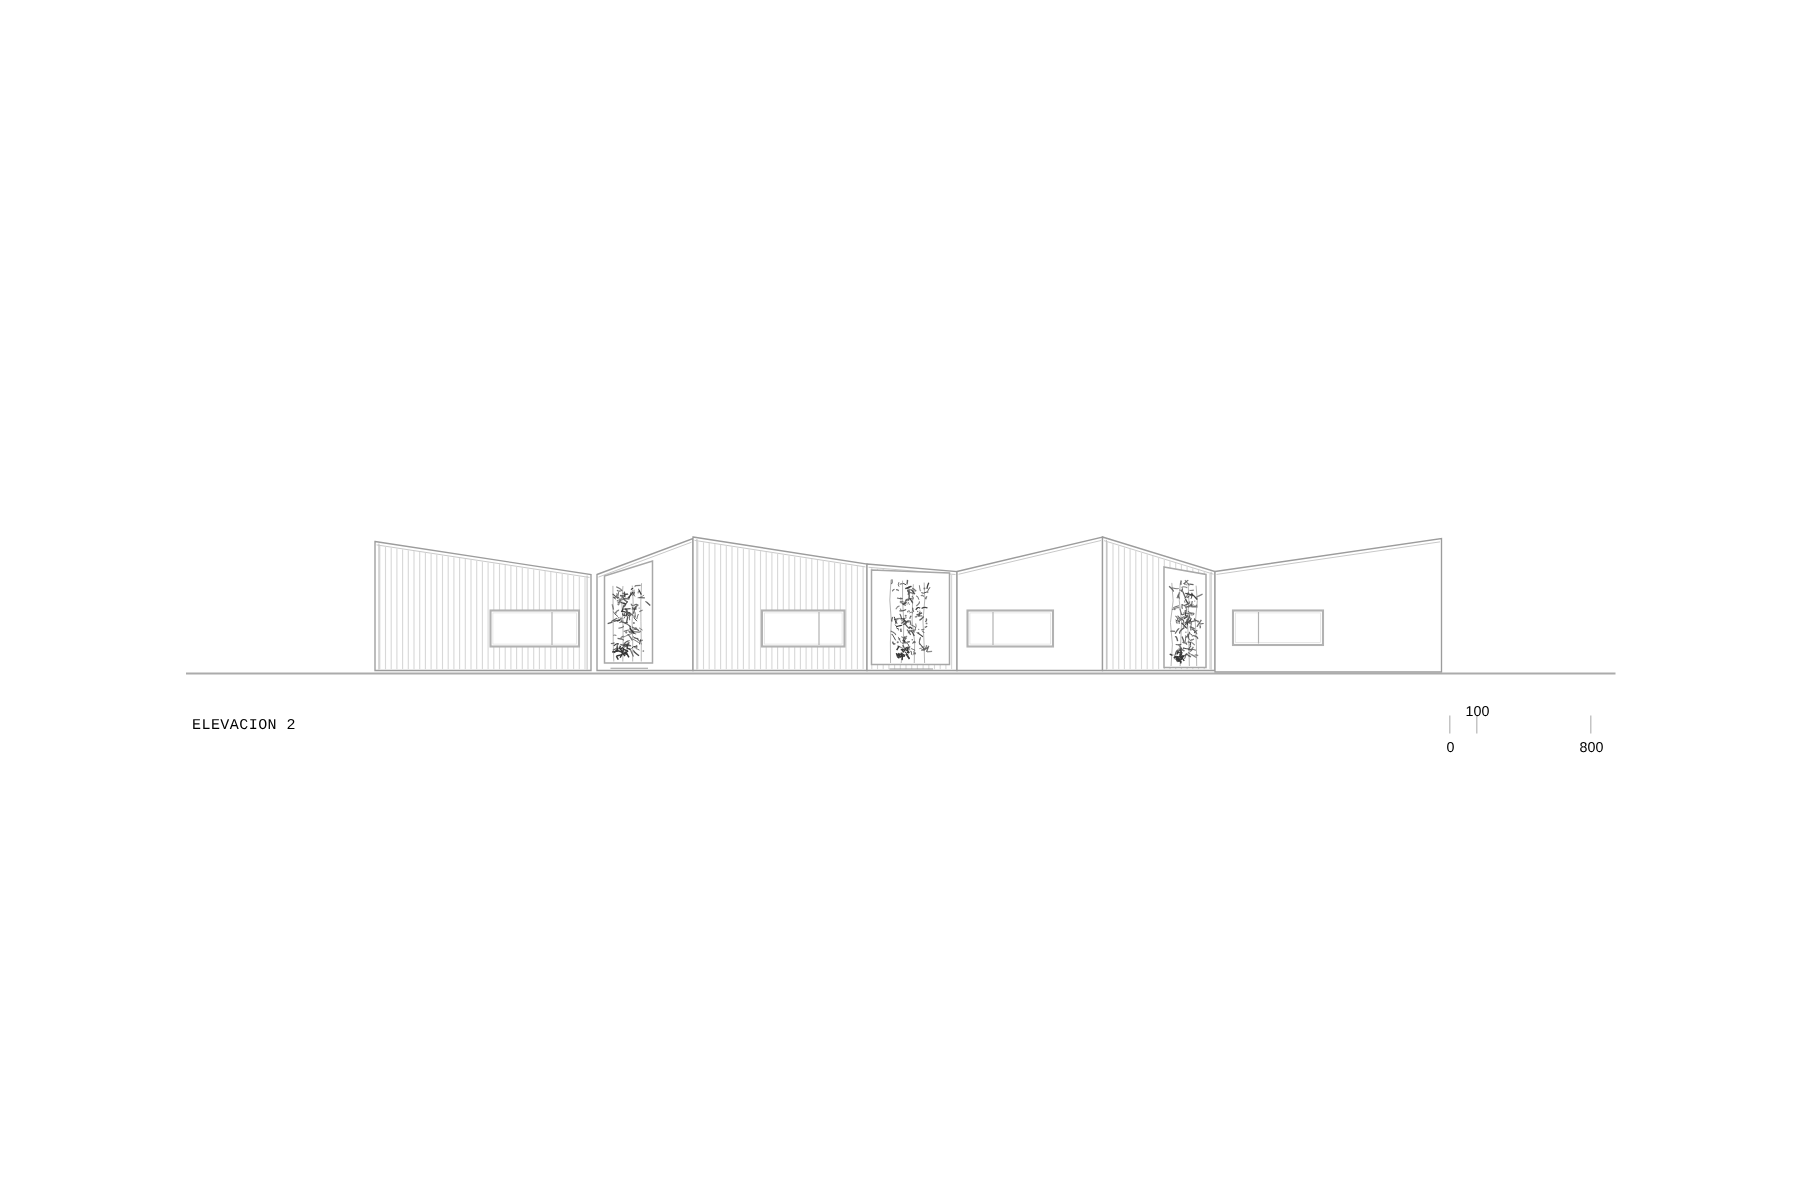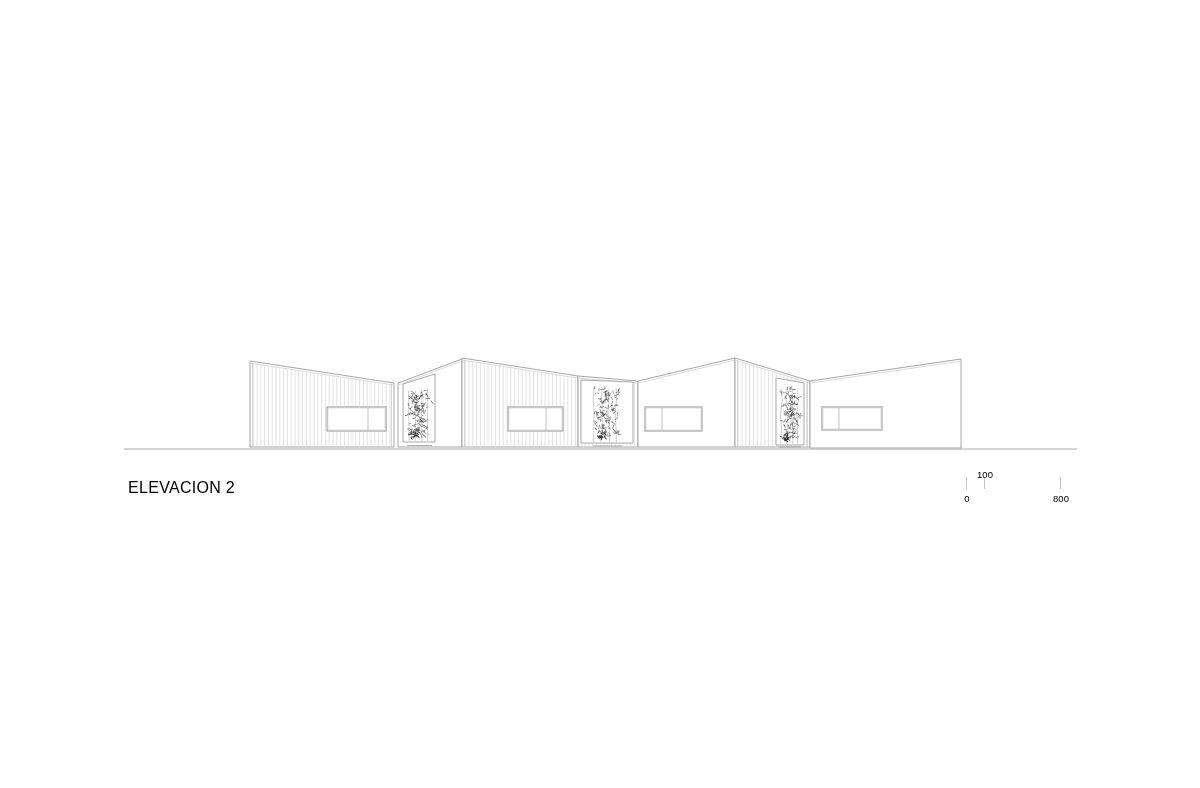--- a/index.html
+++ b/index.html
@@ -3,22 +3,23 @@
 <meta charset="utf-8">
 <style>
   html,body{margin:0;padding:0;background:#ffffff;}
   #page{
     position:relative;width:1200px;height:788px;background:#ffffff;
     font-family:"Liberation Sans", sans-serif;overflow:hidden;
   }
   #drawing-svg{position:absolute;left:0;top:0;}
   .title-label{
     position:absolute;left:128px;top:479px;
-    font-size:16px;letter-spacing:0.3px;color:#000;font-weight:400;
+    font-size:10px;letter-spacing:0.3px;color:#000;font-weight:400;
     white-space:nowrap;
+    font-family:Liberation Mono, monospace;
   }
   .scale-bar{position:absolute;left:0;top:0;}
   .scale-tick{position:absolute;width:1px;background:#c4c4c4;}
   .scale-label{
     position:absolute;font-size:9.5px;color:#000;font-weight:400;
     transform:translateX(-50%);white-space:nowrap;
   }
 </style>
 </head>
 <body>

